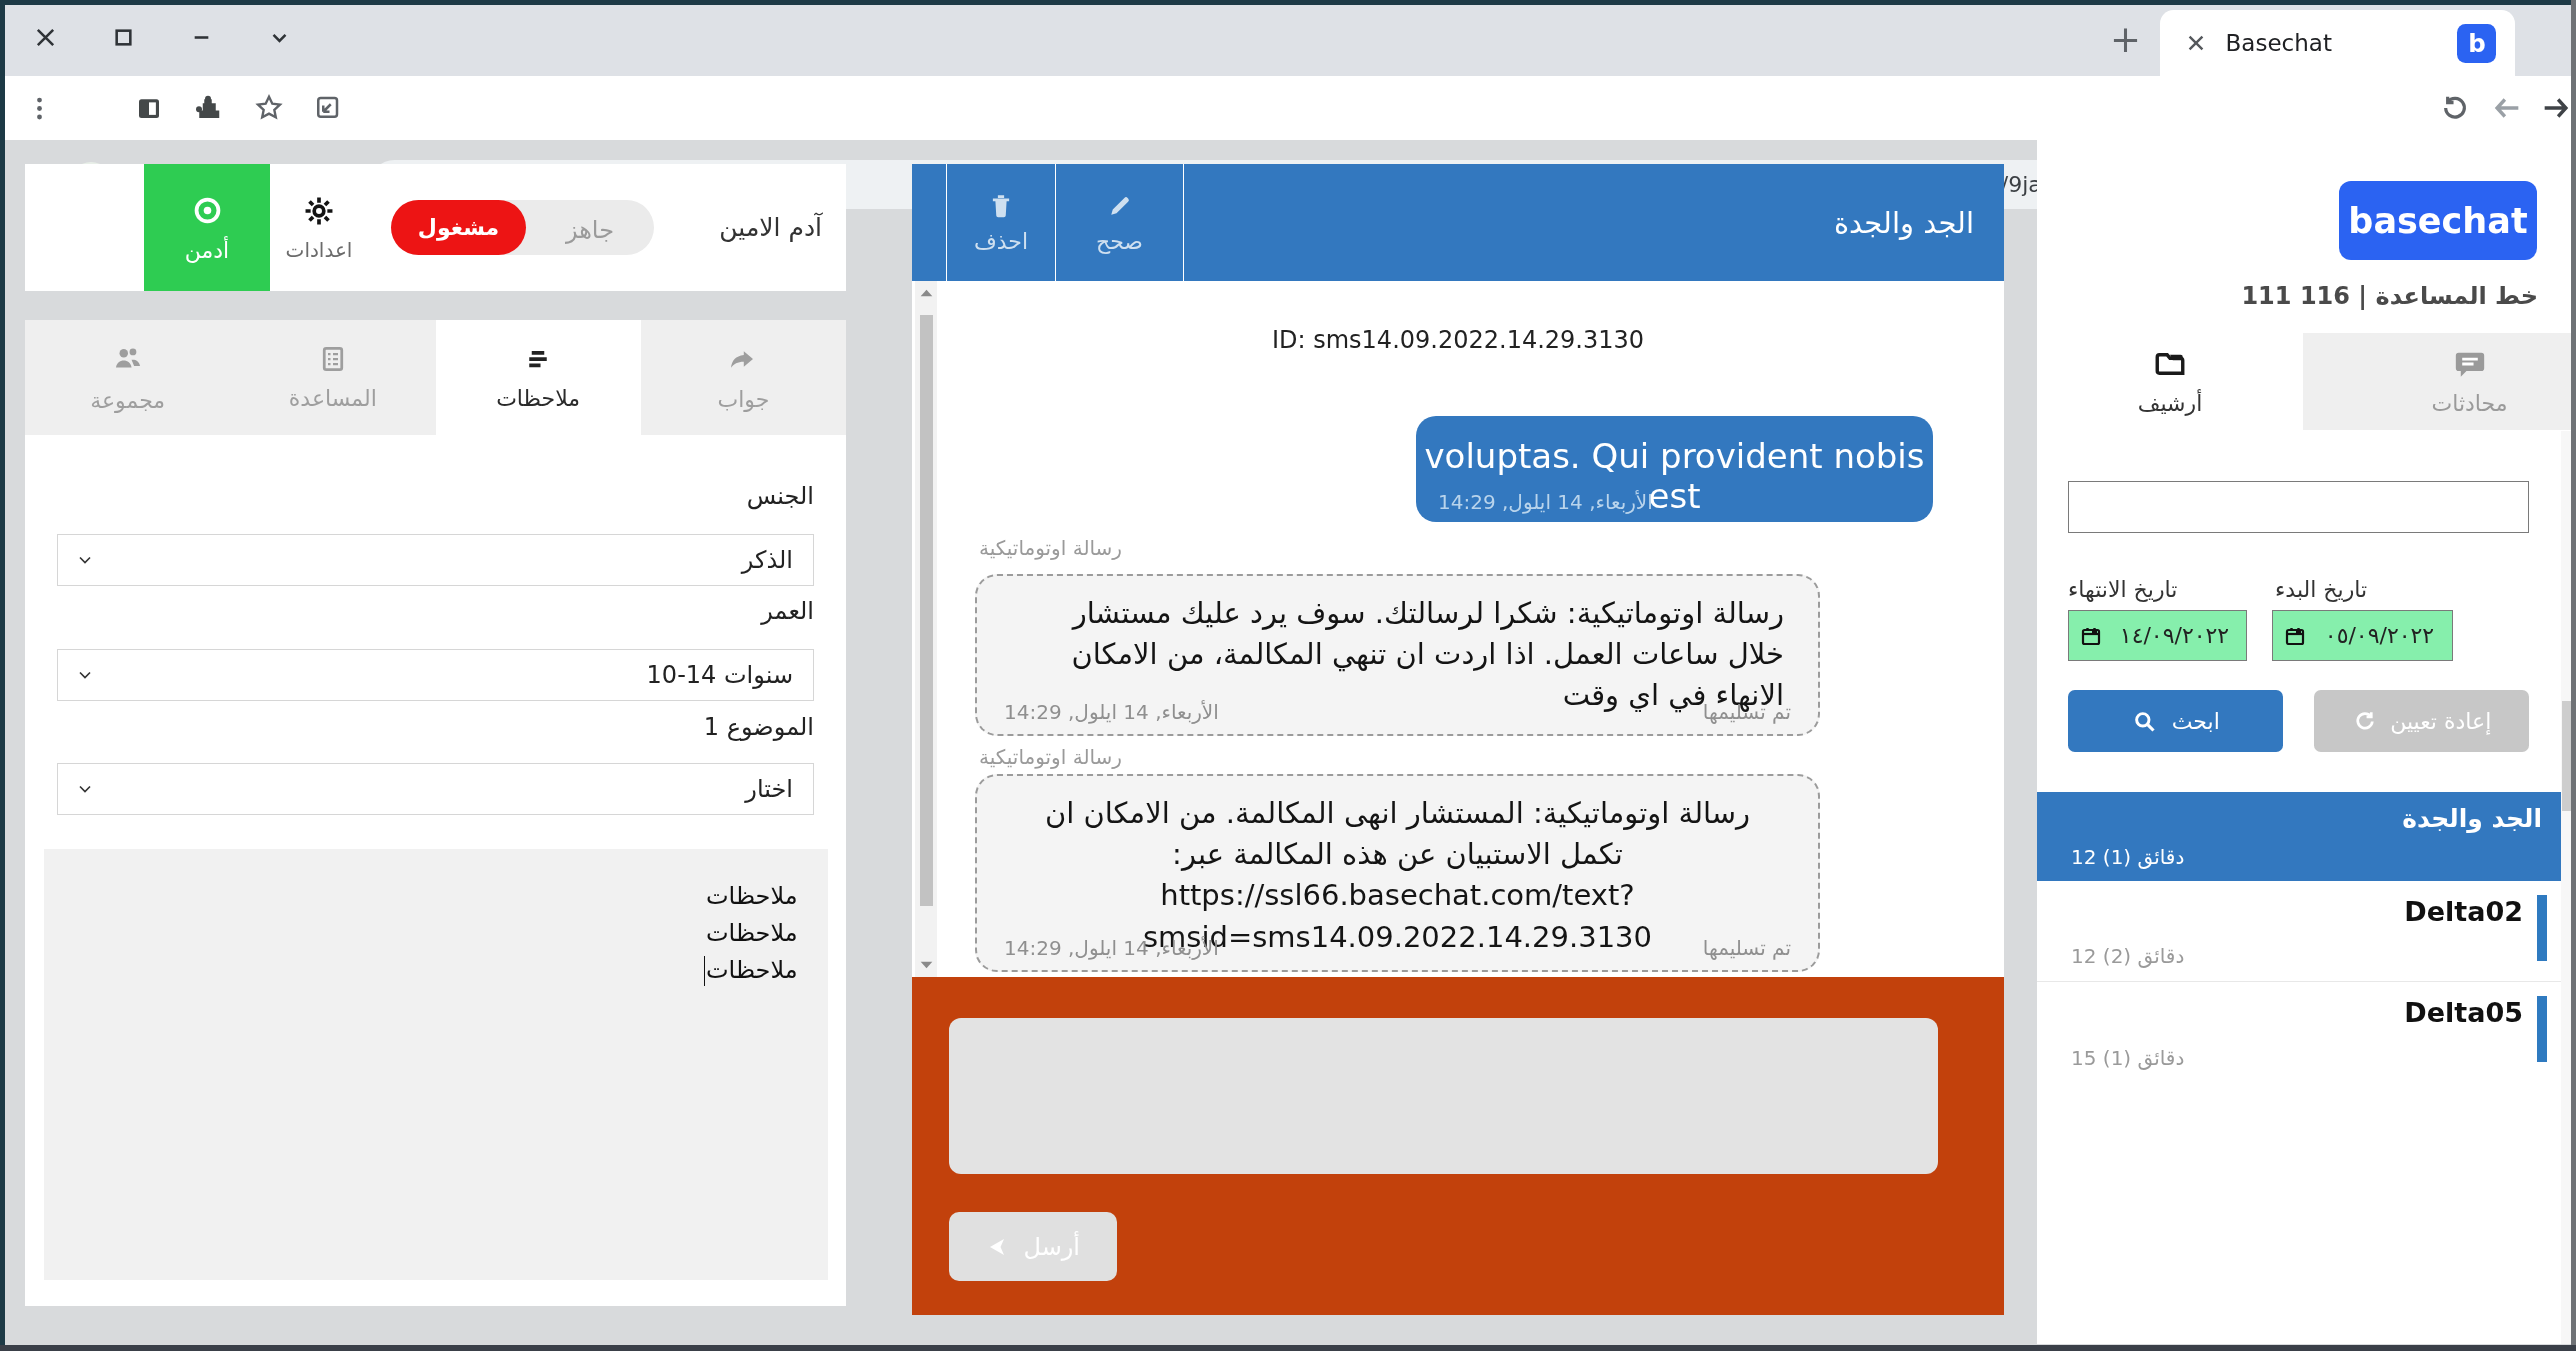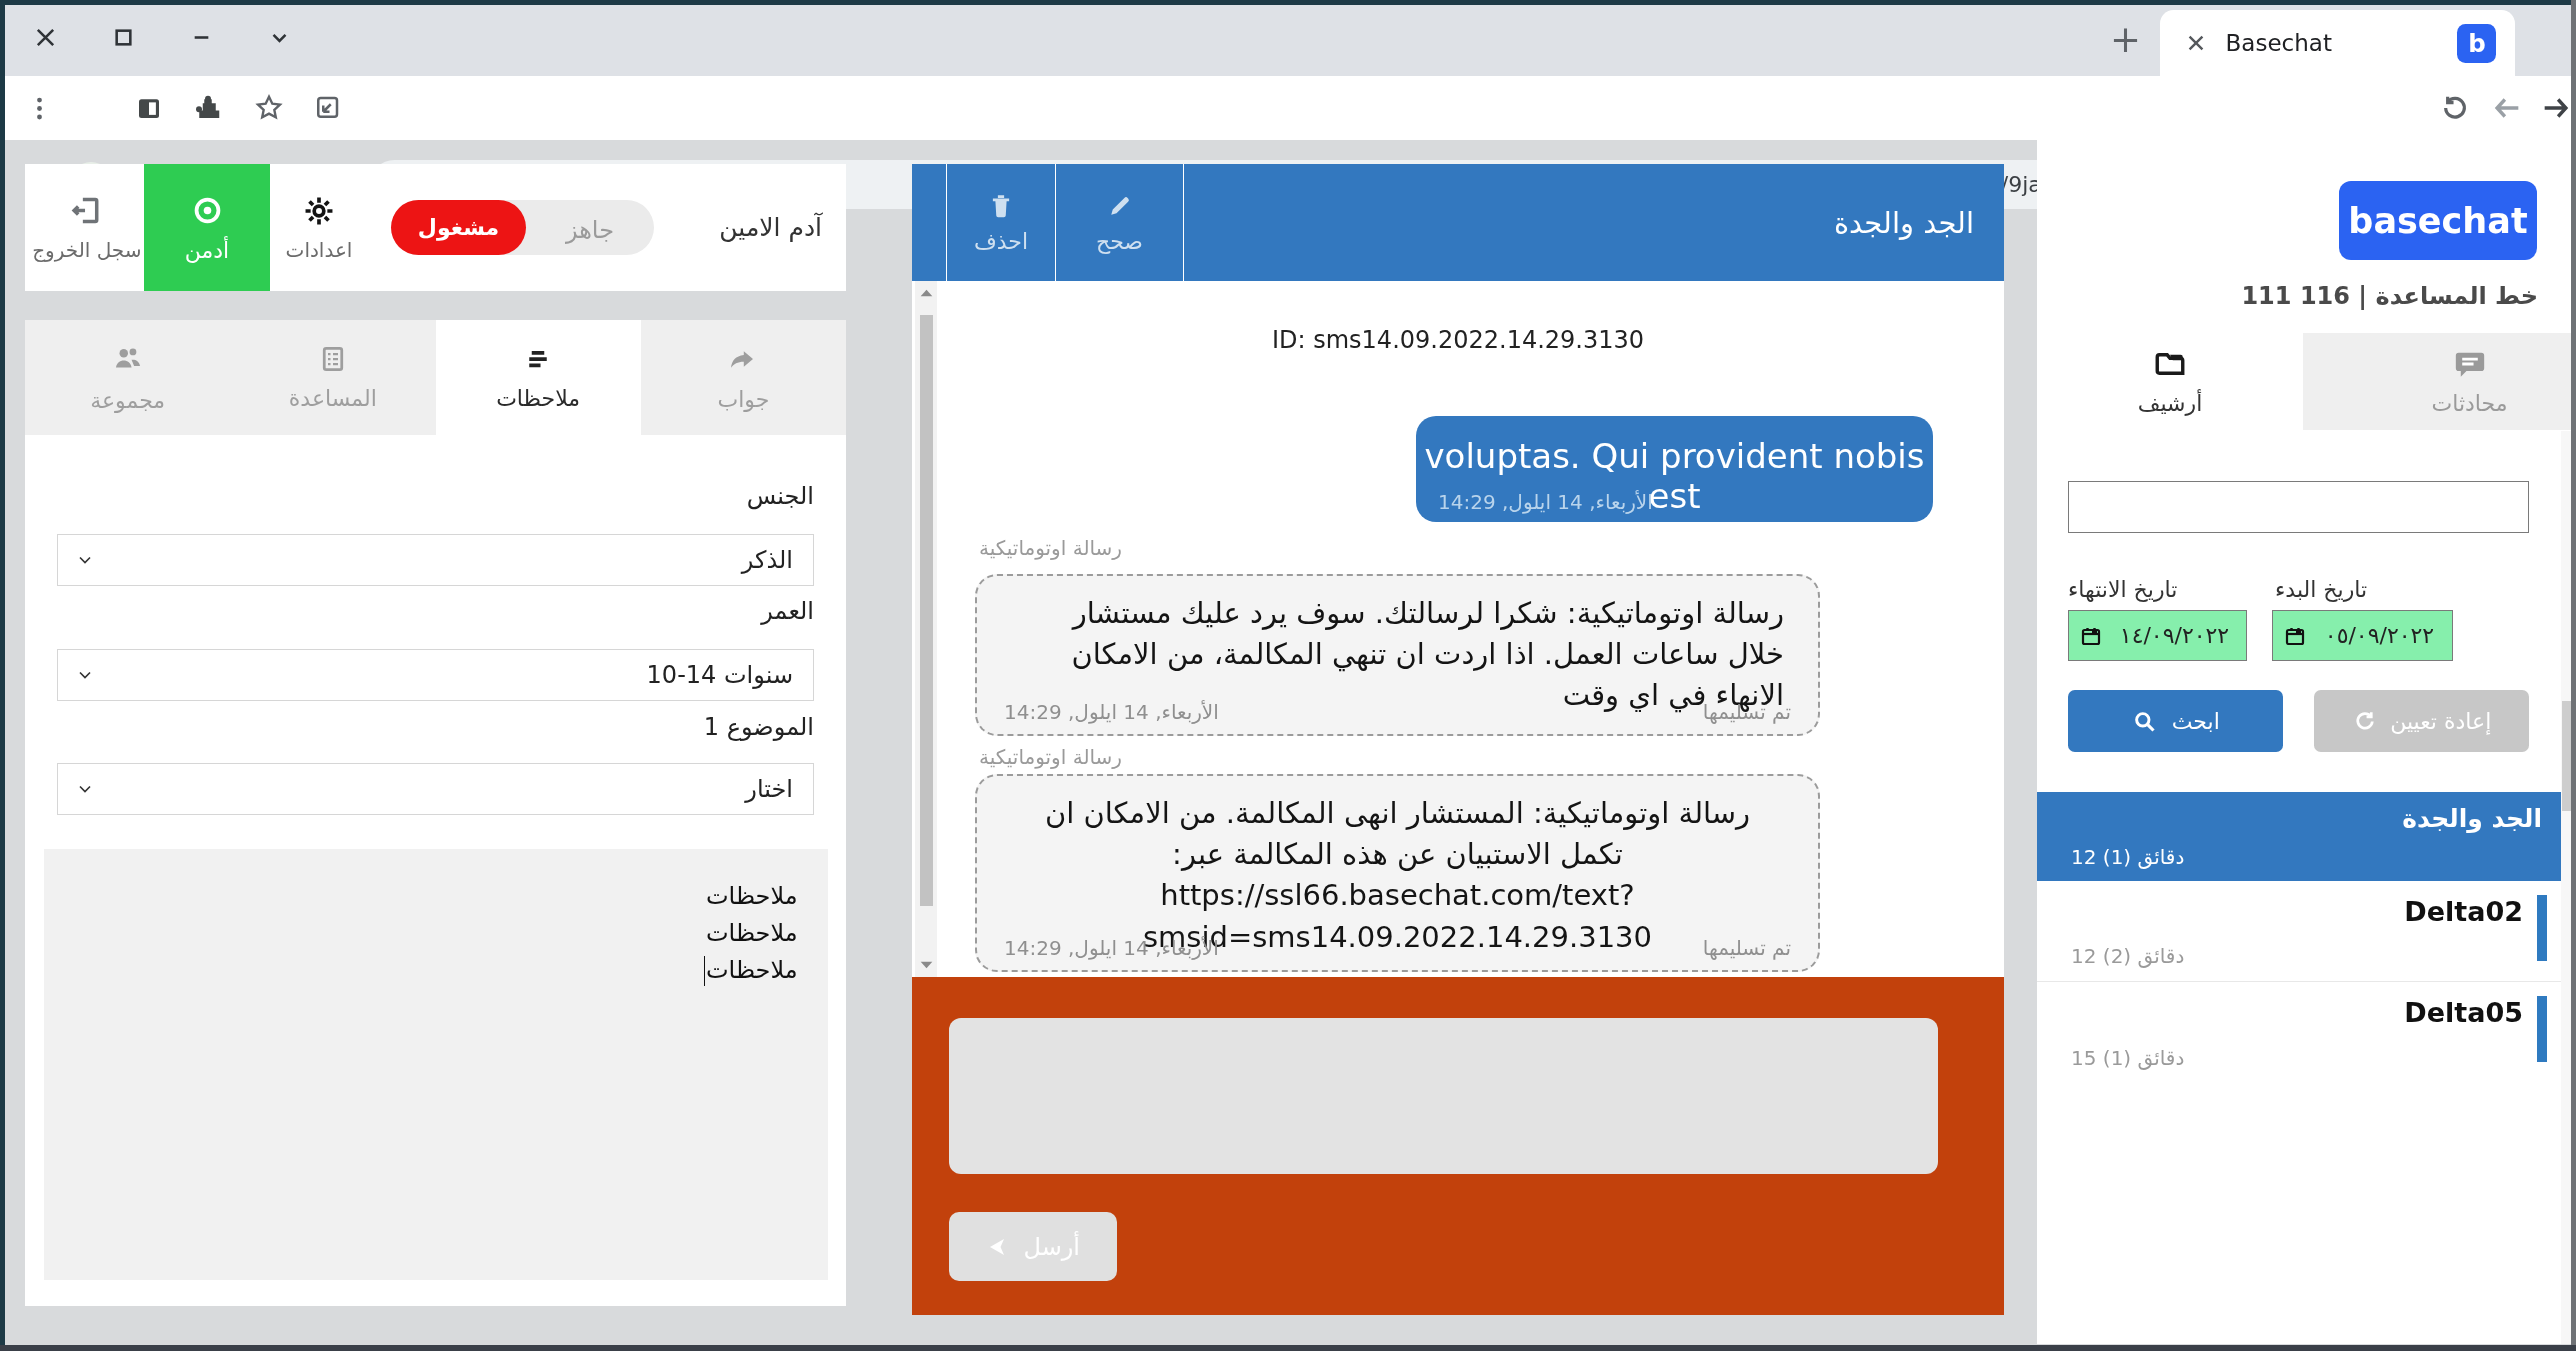--- a/index.html
+++ b/index.html
@@ -188,27 +188,20 @@
     </div>
 
     <div class="abs col" style="left:119px;top:0;width:126px;height:127px;background:#2ecc52;gap:10px;cursor:pointer;">
       <svg width="35" height="35" viewBox="0 0 24 24">
           <circle cx="12" cy="12" r="7.5" stroke="#fff" stroke-width="2.6" fill="none"></circle>
           <circle cx="12" cy="12" r="2.6" fill="#fff"></circle>
         </svg>
       <span style="font-size:22px;color:#fff;">أدمن</span>
     </div>
 
-    <div class="abs col" style="left:6.8px;top:0;width:110px;height:127px;gap:10px;cursor:pointer;">
-      <svg width="35" height="35" viewBox="0 0 24 24">
-          <path d="M9.5 4.5H18a1 1 0 011 1v13a1 1 0 01-1 1H9.5" stroke="#6f7377" stroke-width="2.4" fill="none"></path>
-          <path d="M11 12H3.5M6.3 9.2L3.5 12l2.8 2.8" stroke="#6f7377" stroke-width="2.4" fill="none"></path>
-        </svg>
-      <span class="stack-label">سجل الخروج</span>
-    </div>
   </div>
 
   <div class="abs card" style="left:25px;top:320px;width:821px;height:986px;">
     <div style="display:flex;flex-direction:row-reverse;">
       <div class="ltab">
         <svg width="32" height="32" viewBox="0 0 24 24">
             <path d="M12.6 6.2L19.5 12l-6.9 5.8V14C8 14 5 15.6 3 18.6 3.6 13.2 6.5 9.8 12.6 9z" fill="#9e9e9e"></path>
           </svg>
         <span>جواب</span>
       </div>

